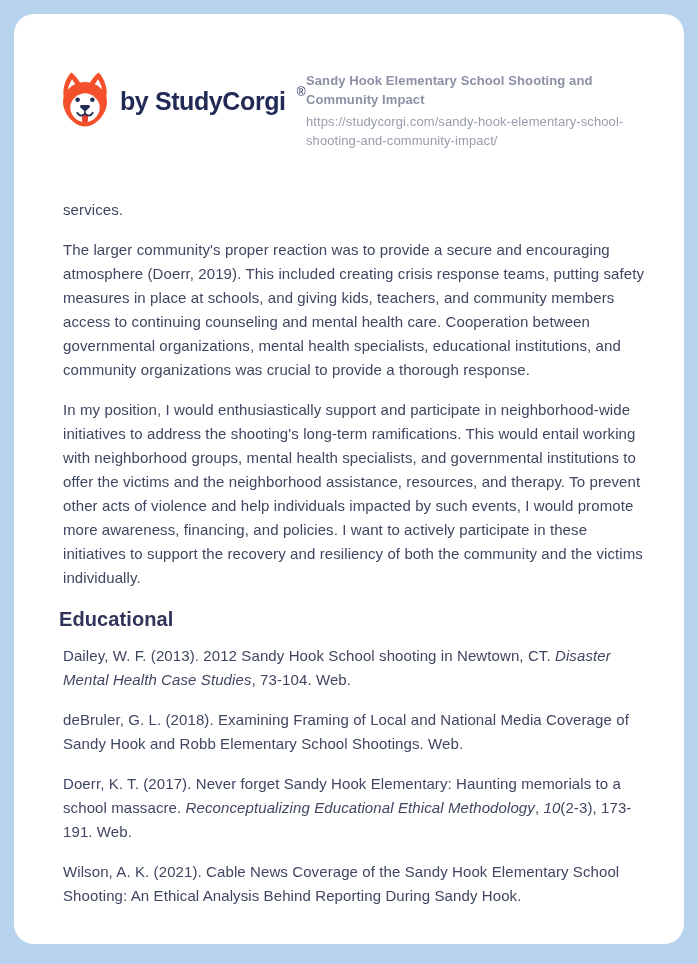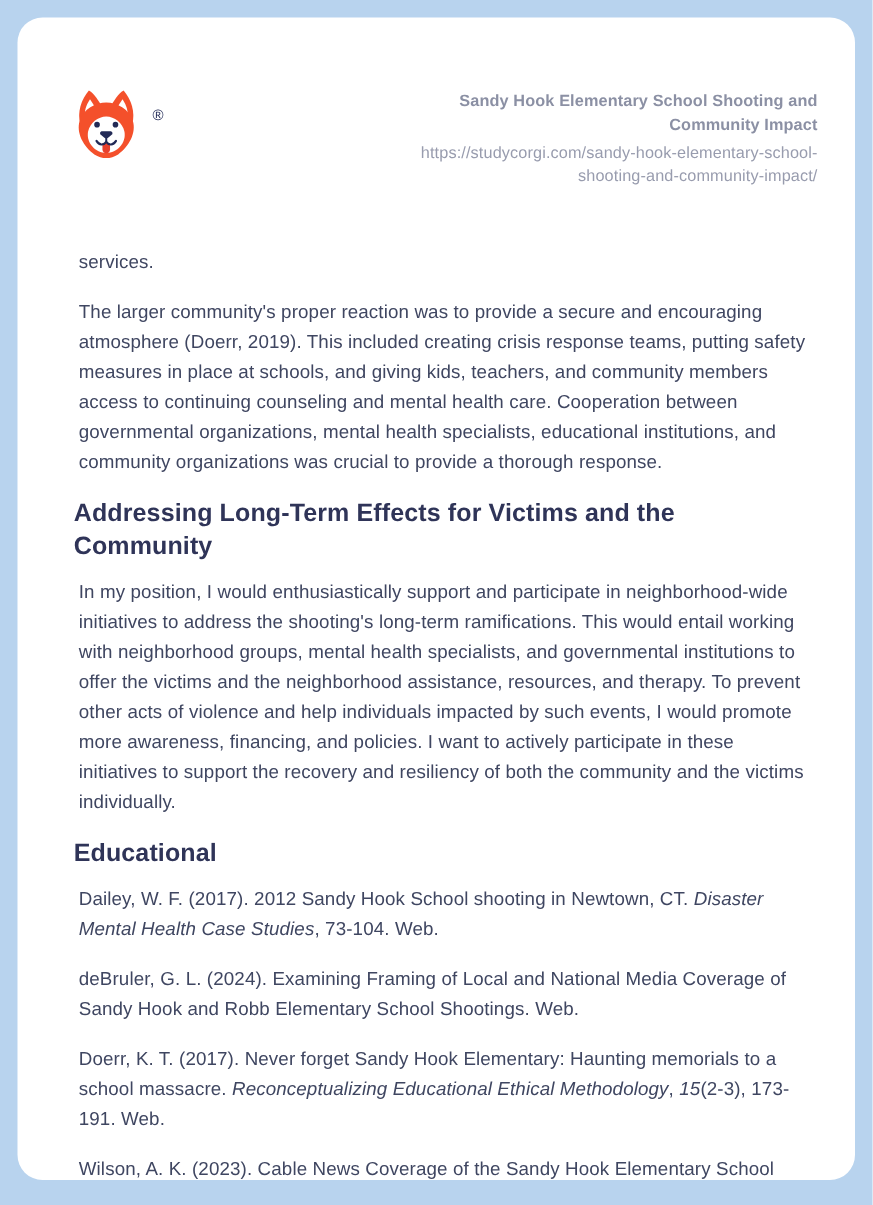--- a/index.html
+++ b/index.html
@@ -35,21 +35,21 @@
   .corgi{display:block;width:52px;height:62px;flex:0 0 auto;}
   .corgi svg{display:block;width:100%;height:100%;}
   .brand-text{
     font-size:25px;font-weight:700;color:var(--brand-navy);
     letter-spacing:-0.4px;white-space:nowrap;line-height:1;
   }
   .brand-reg{
     font-size:12px;font-weight:400;color:var(--brand-navy);
     position:relative;top:-9px;margin-left:2px;
   }
-  .doc-meta{width:348px;text-align:right;padding-top:2px;}
+  .doc-meta{width:348px;text-align:left;padding-top:2px;}
   .doc-title{
     font-size:13px;font-weight:700;color:var(--meta-title-color);
     line-height:1.45;letter-spacing:0.1px;
   }
   .doc-url{
     display:block;font-size:13px;font-weight:400;color:var(--meta-url-color);
     line-height:1.45;margin-top:3px;text-decoration:none;letter-spacing:0.1px;
     cursor:pointer;
   }
   
@@ -91,37 +91,37 @@
 
             <path class="c-navy" d="M26.2 39.5 L33.8 39.5 C35.6 39.5 36.4 41.7 35 42.9 L31.7 45.7 C30.7 46.5 29.3 46.5 28.3 45.7 L25 42.9 C23.6 41.7 24.4 39.5 26.2 39.5 Z"></path>
 
             <path class="c-line" stroke-width="1.8" d="M30 45.5 L30 49"></path>
 
             <path class="c-tongue" d="M26.5 50.5 L33.5 50.5 L33.5 56.5 C33.5 58.5 31.9 60 30 60 C28.1 60 26.5 58.5 26.5 56.5 Z"></path>
 
             <path class="c-line" stroke-width="2" d="M21 48.5 C23.5 52.5 27.5 53 30 49.5 C32.5 53 36.5 52.5 39 48.5"></path>
           </svg>
         </span>
+        <span class="brand-text">by StudyCorgi</span>
         <span class="brand-reg">®</span>
       </a>
 
       <div class="doc-meta">
         <div class="doc-title">Sandy Hook Elementary School Shooting and Community Impact</div>
         <a class="doc-url">https://studycorgi.com/sandy-hook-elementary-school-shooting-and-community-impact/</a>
       </div>
     </header>
 
     <main class="content">
       <p>services.</p>
       <p>The larger community's proper reaction was to provide a secure and encouraging atmosphere (Doerr, 2019). This included creating crisis response teams, putting safety measures in place at schools, and giving kids, teachers, and community members access to continuing counseling and mental health care. Cooperation between governmental organizations, mental health specialists, educational institutions, and community organizations was crucial to provide a thorough response.</p>
-      <h2>Addressing Long-Term Effects for Victims and the Community</h2>
       <p>In my position, I would enthusiastically support and participate in neighborhood-wide initiatives to address the shooting's long-term ramifications. This would entail working with neighborhood groups, mental health specialists, and governmental institutions to offer the victims and the neighborhood assistance, resources, and therapy. To prevent other acts of violence and help individuals impacted by such events, I would promote more awareness, financing, and policies. I want to actively participate in these initiatives to support the recovery and resiliency of both the community and the victims individually.</p>
       <h2>Educational</h2>
       <div id="references-list">
-          <p><span>Dailey, W. F. (2017). 2012 Sandy Hook School shooting in Newtown, CT. </span><em>Disaster Mental Health Case Studies</em><span>, 73-104. Web.</span></p>
-          <p><span>deBruler, G. L. (2024). Examining Framing of Local and National Media Coverage of Sandy Hook and Robb Elementary School Shootings. Web.</span></p>
-          <p><span>Doerr, K. T. (2017). Never forget Sandy Hook Elementary: Haunting memorials to a school massacre. </span><em>Reconceptualizing Educational Ethical Methodology</em><span>, </span><em>15</em><span>(2-3), 173-191. Web.</span></p>
-          <p><span>Wilson, A. K. (2023). Cable News Coverage of the Sandy Hook Elementary School Shooting: An Ethical Analysis Behind Reporting During Sandy Hook.</span></p>
+          <p><span>Dailey, W. F. (2013). 2012 Sandy Hook School shooting in Newtown, CT. </span><em>Disaster Mental Health Case Studies</em><span>, 73-104. Web.</span></p>
+          <p><span>deBruler, G. L. (2018). Examining Framing of Local and National Media Coverage of Sandy Hook and Robb Elementary School Shootings. Web.</span></p>
+          <p><span>Doerr, K. T. (2017). Never forget Sandy Hook Elementary: Haunting memorials to a school massacre. </span><em>Reconceptualizing Educational Ethical Methodology</em><span>, </span><em>10</em><span>(2-3), 173-191. Web.</span></p>
+          <p><span>Wilson, A. K. (2021). Cable News Coverage of the Sandy Hook Elementary School Shooting: An Ethical Analysis Behind Reporting During Sandy Hook.</span></p>
         </div>
     </main>
 
   </div>
 </div>
 
 </body></html>

